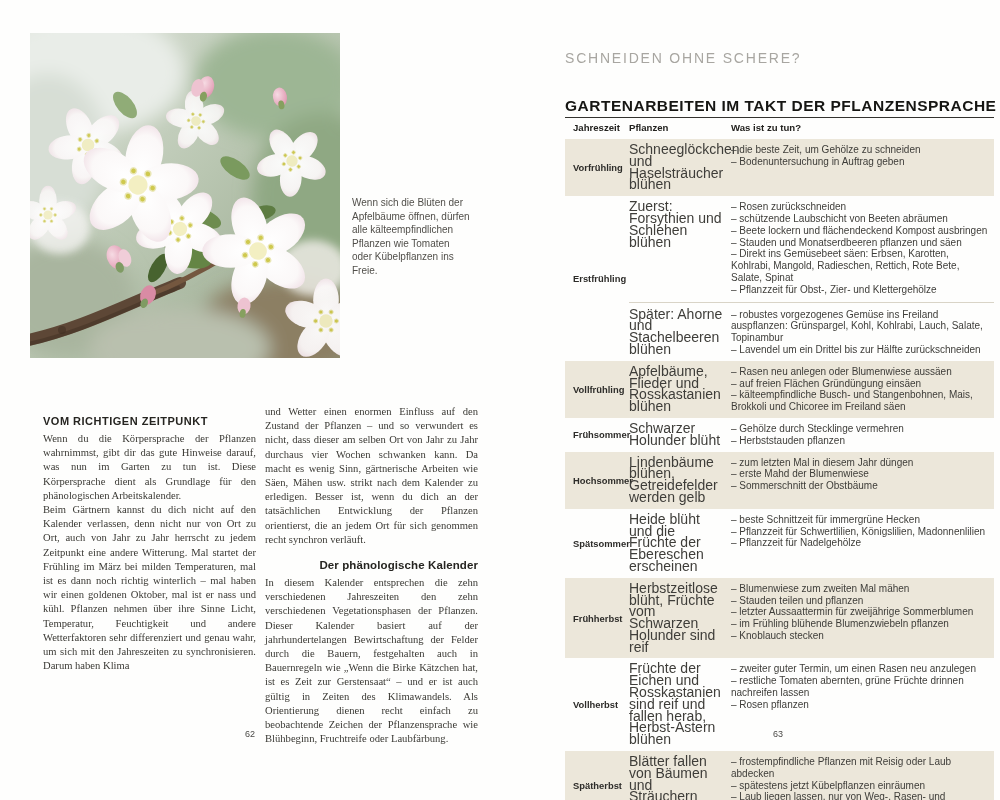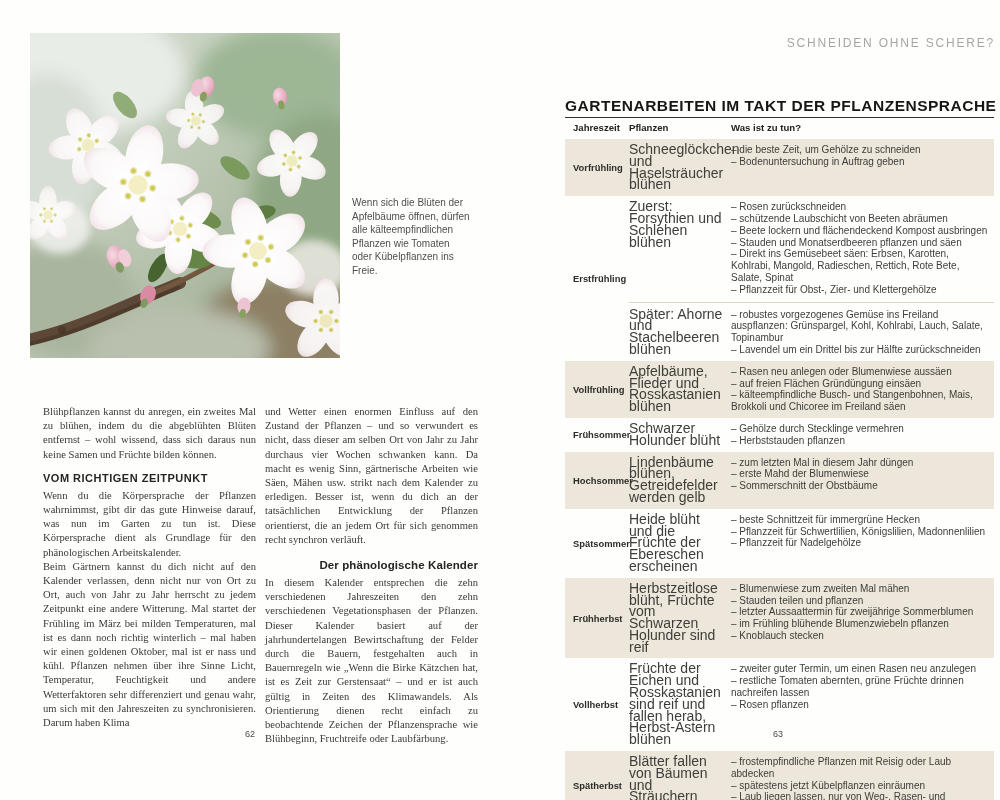--- a/index.html
+++ b/index.html
@@ -18,22 +18,22 @@
          hyphens:auto;-webkit-hyphens:auto;}
   .h-sans{font-family:"Liberation Sans",sans-serif;font-weight:bold;font-size:11px;
           letter-spacing:0.5px;color:#262521;margin:10px 0 5px 0;}
   .h-sans2{font-family:"Liberation Sans",sans-serif;font-weight:bold;font-size:11.5px;
            letter-spacing:0.1px;color:#262521;margin:12px 0 5px 0;text-align:right;}
   .pagenum{position:absolute;top:729px;width:120px;text-align:center;
            font-size:9px;color:#4a4946;}
   .pn-left{left:190px;} .pn-right{left:718px;}
 
   
-  .running-head{position:absolute;left:565px;top:36px;width:430px;text-align:right;
-                font-size:12px;letter-spacing:1.8px;color:#a8a6a1;}
+  .running-head{position:absolute;left:565px;top:50px;width:430px;text-align:left;
+                font-size:14px;letter-spacing:1.8px;color:#a8a6a1;}
   .tbl-title{position:absolute;left:565px;top:97px;margin:0;
              font-size:15.5px;font-weight:bold;letter-spacing:0.5px;color:#161613;}
   .tbl{position:absolute;left:565px;top:117px;width:429px;}
   .thead{display:flex;border-top:1.5px solid #33322e;padding:4px 0 6px 0;justify-content:center;}
   .th{font-weight:bold;font-size:9.6px;color:#23221f;}
   .th1{width:64px;flex:none;padding-left:8px;box-sizing:border-box;}
   .th2{width:102px;flex:none;}
   .th3{flex:1;}
   .trow{display:flex;align-items:center;padding:5px 0;}
   .trow.shaded{background:#ece7da;}
@@ -156,21 +156,20 @@
           <ellipse rx="6.5" ry="8.5" fill="#eec3d1"></ellipse>
             <ellipse cy="7.5" rx="3" ry="4.5" fill="#86a05f"></ellipse>
         </g>
       </g>
     </svg>
   </div>
 
   <div class="caption">Wenn sich die Blüten der Apfelbäume öffnen, dürfen alle kälteempfindlichen Pflanzen wie Tomaten oder Kübelpflanzen ins Freie.</div>
 
   <div class="col col1">
-    <p class="serif">Blühpflanzen kannst du anregen, ein zweites Mal zu blühen, indem du die abgeblühten Blüten entfernst – wohl wissend, dass sich daraus nun keine Samen und Früchte bilden können.</p>
     <h3 class="h-sans">VOM RICHTIGEN ZEITPUNKT</h3>
     <p class="serif">Wenn du die Körpersprache der Pflanzen wahrnimmst, gibt dir das gute Hinweise darauf, was nun im Garten zu tun ist. Diese Körpersprache dient als Grundlage für den phänologischen Arbeitskalender.</p>
     <p class="serif">Beim Gärtnern kannst du dich nicht auf den Kalender verlassen, denn nicht nur von Ort zu Ort, auch von Jahr zu Jahr herrscht zu jedem Zeitpunkt eine andere Witterung. Mal startet der Frühling im März bei milden Temperaturen, mal ist es dann noch richtig winterlich – mal haben wir einen goldenen Oktober, mal ist er nass und kühl. Pflanzen nehmen über ihre Sinne Licht, Temperatur, Feuchtigkeit und andere Wetterfaktoren sehr differenziert und genau wahr, um sich mit den Jahreszeiten zu synchronisieren. Darum haben Klima</p>
   </div>
   <div class="col col2">
     <p class="serif">und Wetter einen enormen Einfluss auf den Zustand der Pflanzen – und so verwundert es nicht, dass dieser am selben Ort von Jahr zu Jahr durchaus vier Wochen schwanken kann. Da macht es wenig Sinn, gärtnerische Arbeiten wie Säen, Mähen usw. strikt nach dem Kalender zu erledigen. Besser ist, wenn du dich an der tatsächlichen Entwicklung der Pflanzen orientierst, die an jedem Ort für sich genommen recht synchron verläuft.</p>
     <h3 class="h-sans2">Der phänologische Kalender</h3>
     <p class="serif">In diesem Kalender entsprechen die zehn verschiedenen Jahreszeiten den zehn verschiedenen Vegetationsphasen der Pflanzen. Dieser Kalender basiert auf der jahrhundertelangen Bewirtschaftung der Felder durch die Bauern, festgehalten auch in Bauernregeln wie „Wenn die Birke Kätzchen hat, ist es Zeit zur Gerstensaat“ – und er ist auch gültig in Zeiten des Klimawandels. Als Orientierung dienen recht einfach zu beobachtende Zeichen der Pflanzensprache wie Blühbeginn, Fruchtreife oder Laubfärbung.</p>
   </div>
 

